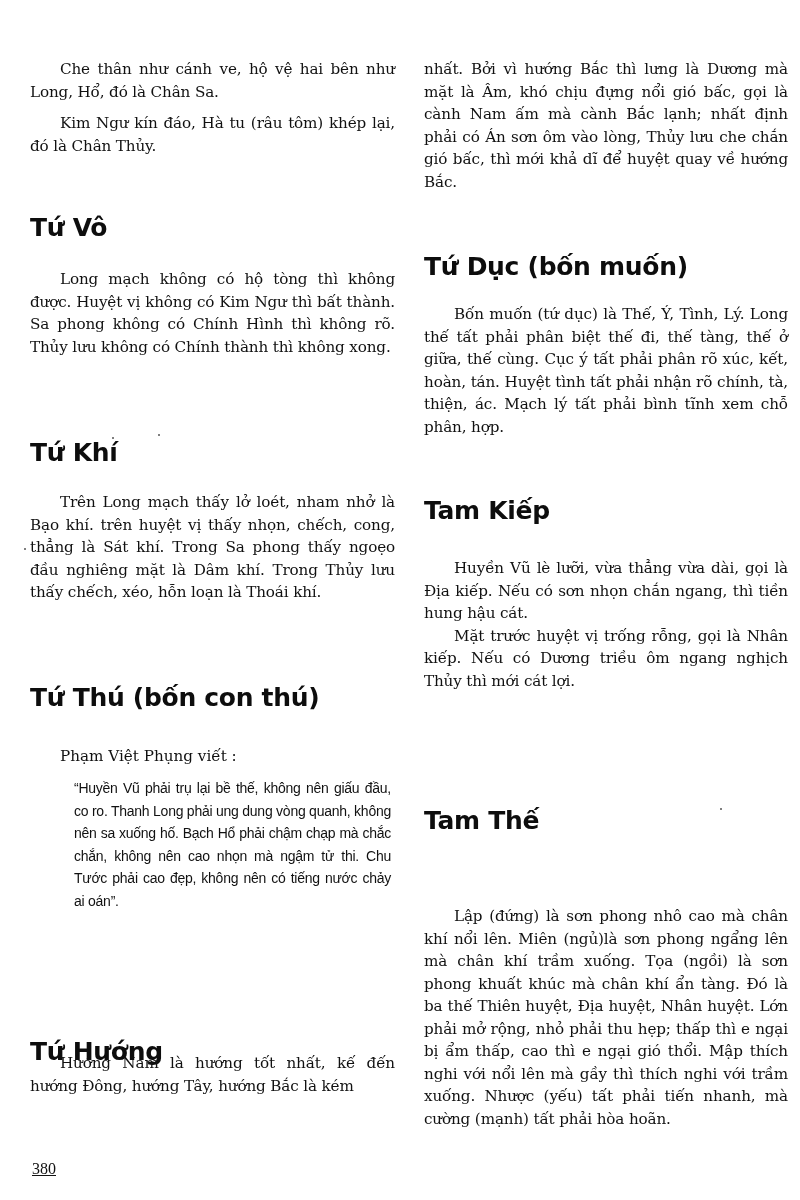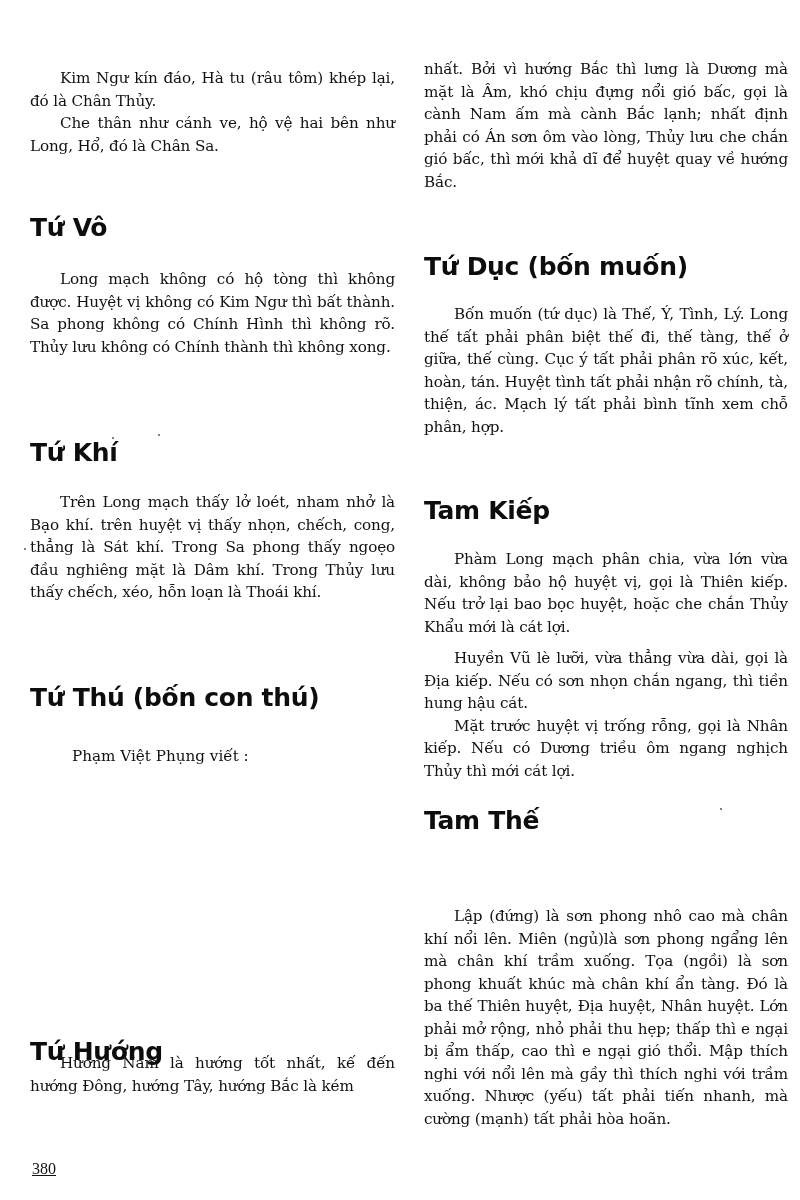--- a/index.html
+++ b/index.html
@@ -49,21 +49,21 @@
       position: absolute;
       left: 0;
       width: 100%;
       font-family: "DejaVu Sans", "Liberation Sans", sans-serif;
       font-weight: bold;
       font-size: 25px;
       letter-spacing: -0.3px;
       color: #0d0d0d;
     }
     .quote-intro {
-      margin: 12px;
+      margin: 0;
       font-size: 15.2px;
       line-height: 22px;
       padding-left: 30px;
     }
     .quote {
       margin: 0;
       padding-left: 44px;
       padding-right: 4px;
       font-family: "Liberation Sans", "DejaVu Sans", sans-serif;
       font-size: 14px;
@@ -87,37 +87,38 @@
     }
   </style>
 </head>
 <body>
 
 <div class="page">
 
   <div class="column col-left">
 
     <div class="block" style="top:58px;">
+      <p class="para">Che thân như cánh ve, hộ vệ hai bên như Long, Hổ, đó là Chân Sa.</p>
       <p class="para" style="margin-top:9px;">Kim Ngư kín đáo, Hà tu (râu tôm) khép lại, đó là Chân Thủy.</p>
-      <p class="para">Che thân như cánh ve, hộ vệ hai bên như Long, Hổ, đó là Chân Sa.</p>
     </div>
 
     <h2 class="heading" style="top:213px;">Tứ Vô</h2>
     <div class="block" style="top:268px;">
       <p class="para">Long mạch không có hộ tòng thì không được. Huyệt vị không có Kim Ngư thì bất thành. Sa phong không có Chính Hình thì không rõ. Thủy lưu không có Chính thành thì không xong.</p>
     </div>
 
     <h2 class="heading" style="top:438px;">Tứ Khí</h2>
     <div class="block" style="top:491px;">
       <p class="para">Trên Long mạch thấy lở loét, nham nhở là Bạo khí. trên huyệt vị thấy nhọn, chếch, cong, thẳng là Sát khí. Trong Sa phong thấy ngoẹo đầu nghiêng mặt là Dâm khí. Trong Thủy lưu thấy chếch, xéo, hỗn loạn là Thoái khí.</p>
     </div>
 
     <h2 class="heading" style="top:683px;">Tứ Thú (bốn con thú)</h2>
     <div class="block" style="top:736px;">
       <p class="quote-intro" style="margin-top:9px;">Phạm Việt Phụng viết :</p>
+      <p class="quote" style="margin-top:10px;">“Huyền Vũ phải trụ lại bề thế, không nên giấu đầu, co ro. Thanh Long phải ung dung vòng quanh, không nên sa xuống hố. Bạch Hổ phải chậm chạp mà chắc chắn, không nên cao nhọn mà ngậm tử thi. Chu Tước phải cao đẹp, không nên có tiếng nước chảy ai oán”.</p>
     </div>
 
     <h2 class="heading" style="top:1037px;">Tứ Hướng</h2>
     <div class="block" style="top:1052px;">
       <p class="para">Hướng Nam là hướng tốt nhất, kế đến hướng Đông, hướng Tây, hướng Bắc là kém</p>
     </div>
   </div>
 
   <div class="column col-right">
 
@@ -125,21 +126,20 @@
       <p class="para noindent">nhất. Bởi vì hướng Bắc thì lưng là Dương mà mặt là Âm, khó chịu đựng nổi gió bấc, gọi là cành Nam ấm mà cành Bắc lạnh; nhất định phải có Án sơn ôm vào lòng, Thủy lưu che chắn gió bấc, thì mới khả dĩ để huyệt quay về hướng Bắc.</p>
     </div>
 
     <h2 class="heading" style="top:252px;">Tứ Dục (bốn muốn)</h2>
     <div class="block" style="top:303px;">
       <p class="para">Bốn muốn (tứ dục) là Thế, Ý, Tình, Lý. Long thế tất phải phân biệt thế đi, thế tàng, thế ở giữa, thế cùng. Cục ý tất phải phân rõ xúc, kết, hoàn, tán. Huyệt tình tất phải nhận rõ chính, tà, thiện, ác. Mạch lý tất phải bình tĩnh xem chỗ phân, hợp.</p>
     </div>
 
     <h2 class="heading" style="top:496px;">Tam Kiếp</h2>
     <div class="block" style="top:548px;">
-      <p class="para">Phàm Long mạch phân chia, vừa lớn vừa dài, không bảo hộ huyệt vị, gọi là Thiên kiếp. Nếu trở lại bao bọc huyệt, hoặc che chắn Thủy Khẩu mới là cát lợi.</p>
       <p class="para" style="margin-top:9px;">Huyền Vũ lè lưỡi, vừa thẳng vừa dài, gọi là Địa kiếp. Nếu có sơn nhọn chắn ngang, thì tiền hung hậu cát.</p>
       <p class="para" style="margin-top:0;">Mặt trước huyệt vị trống rỗng, gọi là Nhân kiếp. Nếu có Dương triều ôm ngang nghịch Thủy thì mới cát lợi.</p>
     </div>
 
     <h2 class="heading" style="top:806px;">Tam Thế</h2>
     <div class="block" style="top:905px;">
       <p class="para">Lập (đứng) là sơn phong nhô cao mà chân khí nổi lên. Miên (ngủ)là sơn phong ngẩng lên mà chân khí trầm xuống. Tọa (ngồi) là sơn phong khuất khúc mà chân khí ẩn tàng. Đó là ba thế Thiên huyệt, Địa huyệt, Nhân huyệt. Lớn phải mở rộng, nhỏ phải thu hẹp; thấp thì e ngại bị ẩm thấp, cao thì e ngại gió thổi. Mập thích nghi với nổi lên mà gầy thì thích nghi với trầm xuống. Nhược (yếu) tất phải tiến nhanh, mà cường (mạnh) tất phải hòa hoãn.</p>
     </div>
   </div>
 

